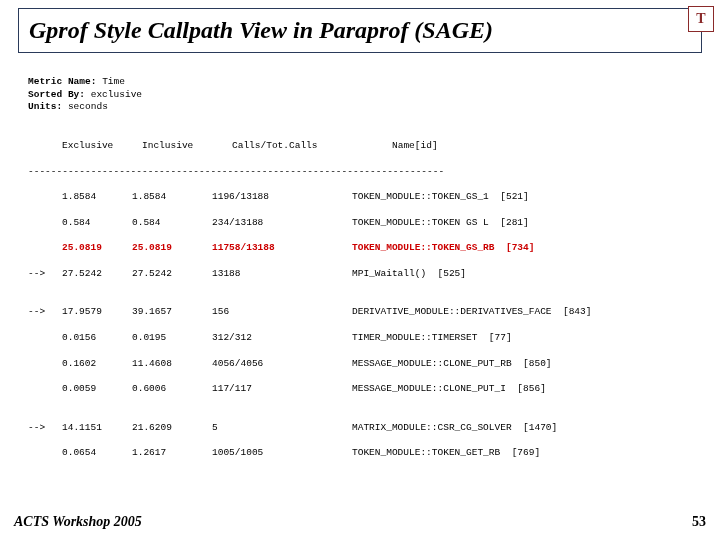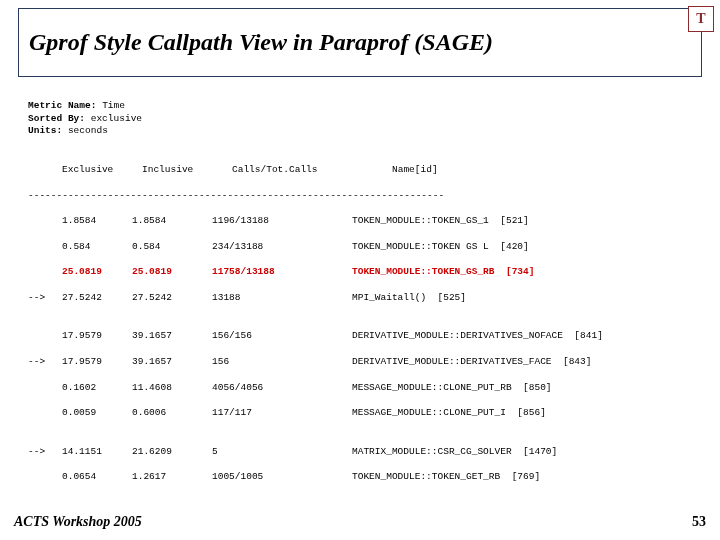--- a/index.html
+++ b/index.html
@@ -7,21 +7,21 @@
     width: 720px;
     height: 540px;
     background: #fff;
     font-family: "Times New Roman", Times, serif;
     position: relative;
     overflow: hidden;
   }
   .title-box {
     margin: 8px 18px 0 18px;
     border: 1px solid #2a3a5a;
-    padding: 20px 10px;
+    padding: 8px 10px;
     background: #fff;
   }
   .title-box h1 {
     font-size: 24px;
     font-weight: bold;
     font-style: italic;
     color: #000;
   }
   .corner-logo {
     position: absolute;
@@ -88,26 +88,26 @@
 </div>
 
 <div class="profile-dump">
 <div class="meta-block"><b>Metric Name:</b> <span>Time</span>
 <b>Sorted By:</b> <span>exclusive</span>
 <b>Units:</b> <span>seconds</span></div>
 
 <div class="hdr-row"><span class="arrow"></span><span class="c-excl">Exclusive</span><span class="c-incl">Inclusive</span><span class="c-calls">Calls/Tot.Calls</span><span class="c-name">Name[id]</span></div>
 <div class="dash">-------------------------------------------------------------------------</div>
 <div id="profile-body"><span class="row"><span class="arrow"></span><span class="m-excl">1.8584</span><span class="m-incl">1.8584</span><span class="m-calls">1196/13188</span><span class="m-name">TOKEN_MODULE::TOKEN_GS_1  [521]</span></span>
-<span class="row"><span class="arrow"></span><span class="m-excl">0.584</span><span class="m-incl">0.584</span><span class="m-calls">234/13188</span><span class="m-name">TOKEN_MODULE::TOKEN GS L  [420]</span></span>
+<span class="row"><span class="arrow"></span><span class="m-excl">0.584</span><span class="m-incl">0.584</span><span class="m-calls">234/13188</span><span class="m-name">TOKEN_MODULE::TOKEN GS L  [281]</span></span>
 <span class="row highlight"><span class="arrow"></span><span class="m-excl">25.0819</span><span class="m-incl">25.0819</span><span class="m-calls">11758/13188</span><span class="m-name">TOKEN_MODULE::TOKEN_GS_RB  [734]</span></span>
 <span class="row"><span class="arrow">--&gt;</span><span class="m-excl">27.5242</span><span class="m-incl">27.5242</span><span class="m-calls">13188</span><span class="m-name">MPI_Waitall()  [525]</span></span>
 
-<span class="row"><span class="arrow"></span><span class="m-excl">17.9579</span><span class="m-incl">39.1657</span><span class="m-calls">156/156</span><span class="m-name">DERIVATIVE_MODULE::DERIVATIVES_NOFACE  [841]</span></span>
 <span class="row"><span class="arrow">--&gt;</span><span class="m-excl">17.9579</span><span class="m-incl">39.1657</span><span class="m-calls">156</span><span class="m-name">DERIVATIVE_MODULE::DERIVATIVES_FACE  [843]</span></span>
+<span class="row"><span class="arrow"></span><span class="m-excl">0.0156</span><span class="m-incl">0.0195</span><span class="m-calls">312/312</span><span class="m-name">TIMER_MODULE::TIMERSET  [77]</span></span>
 <span class="row"><span class="arrow"></span><span class="m-excl">0.1602</span><span class="m-incl">11.4608</span><span class="m-calls">4056/4056</span><span class="m-name">MESSAGE_MODULE::CLONE_PUT_RB  [850]</span></span>
 <span class="row"><span class="arrow"></span><span class="m-excl">0.0059</span><span class="m-incl">0.6006</span><span class="m-calls">117/117</span><span class="m-name">MESSAGE_MODULE::CLONE_PUT_I  [856]</span></span>
 
 <span class="row"><span class="arrow">--&gt;</span><span class="m-excl">14.1151</span><span class="m-incl">21.6209</span><span class="m-calls">5</span><span class="m-name">MATRIX_MODULE::CSR_CG_SOLVER  [1470]</span></span>
 <span class="row"><span class="arrow"></span><span class="m-excl">0.0654</span><span class="m-incl">1.2617</span><span class="m-calls">1005/1005</span><span class="m-name">TOKEN_MODULE::TOKEN_GET_RB  [769]</span></span>
 
 
 </div>
 </div>
 

